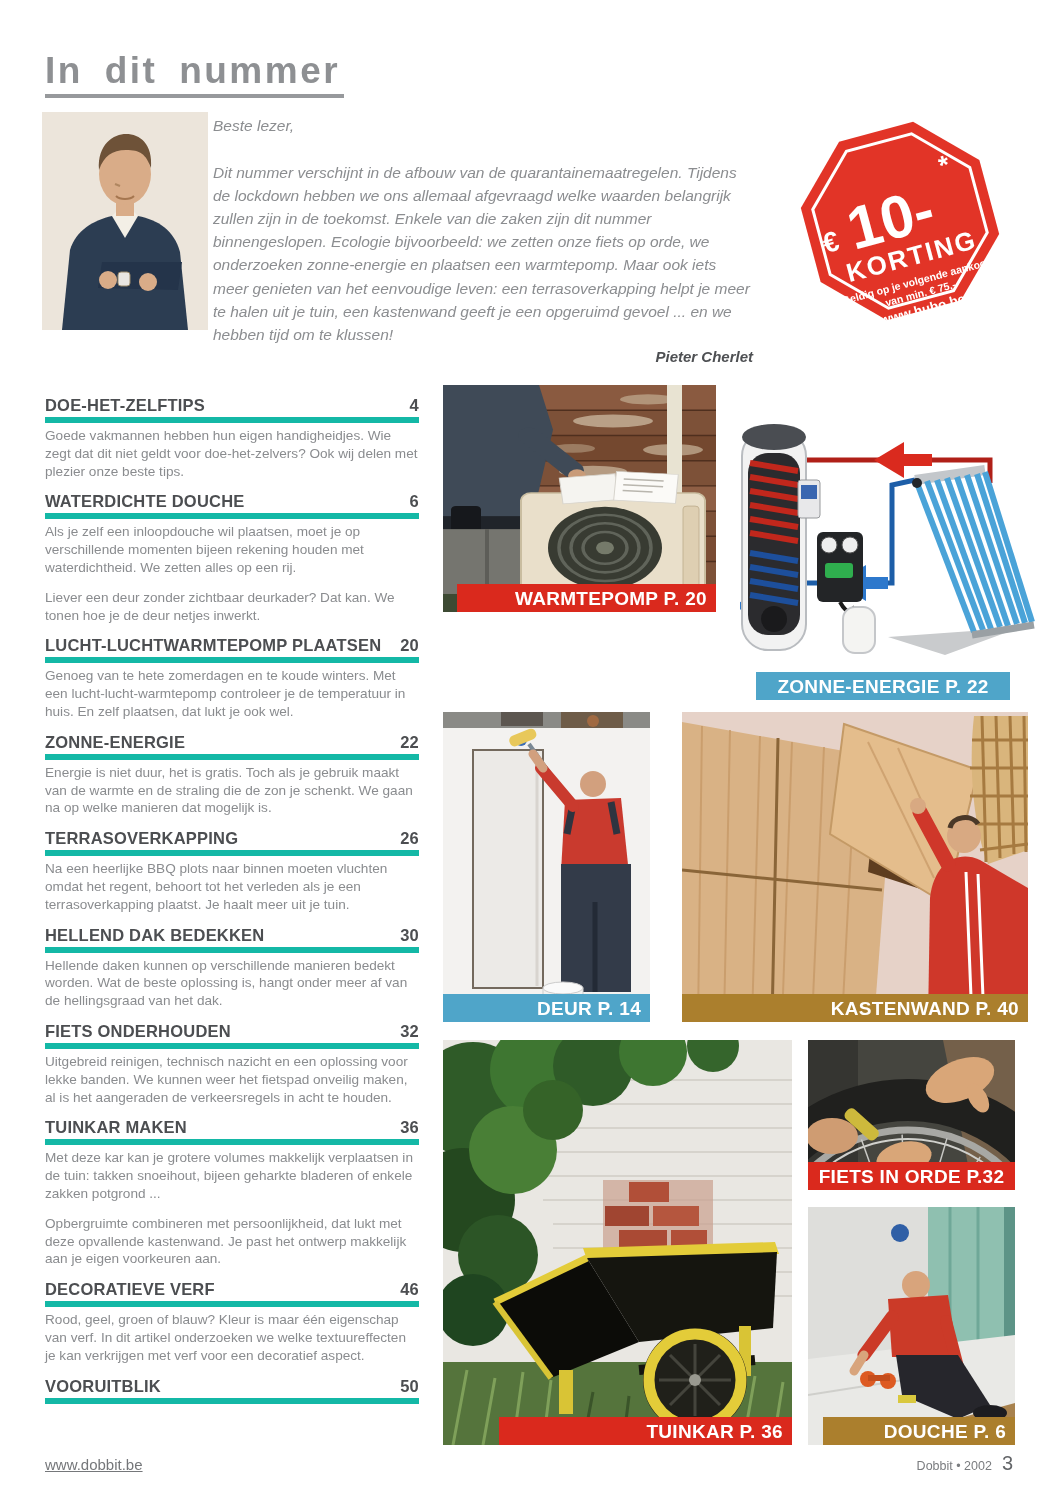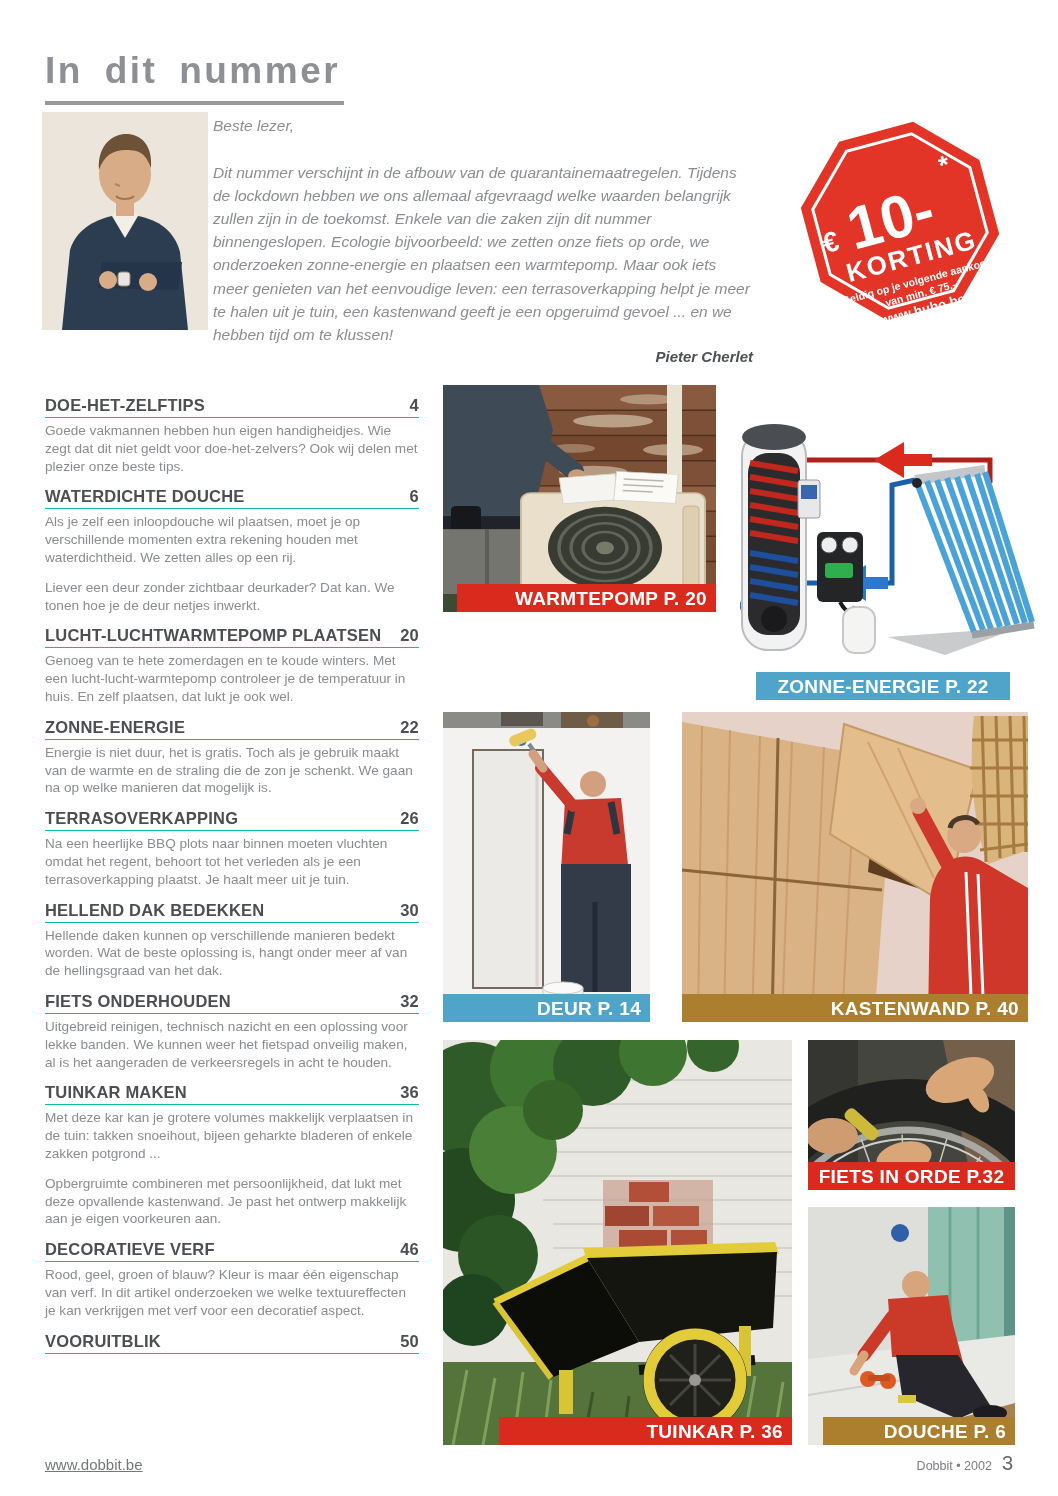--- a/index.html
+++ b/index.html
@@ -2,40 +2,40 @@
 <html><head>
 <meta charset="utf-8">
 <style>
   html,body{margin:0;padding:0;background:#9a9a9a;}
   .page{position:relative;width:1058px;height:1496px;background:#ffffff;margin:0 auto;
         font-family:"Liberation Sans",sans-serif;overflow:hidden;}
 
   
   .title{position:absolute;left:45px;top:50px;margin:0;font-size:37px;font-weight:bold;
          color:#8e9093;letter-spacing:2.5px;word-spacing:9px;border-bottom:4px solid #97999c;
-         padding:0 4px 9px 0;display:inline-block;}
+         padding:0 4px 2px 0;display:inline-block;}
 
   
   .portrait{position:absolute;left:42px;top:112px;width:166px;height:218px;}
   .intro{position:absolute;left:213px;top:114px;width:540px;color:#8b8d90;font-style:italic;
          font-size:15.5px;line-height:1.49;}
   .intro p{margin:0;}
   .intro .greeting{margin-bottom:24px;}
   .signature{margin-top:16px;text-align:right;font-weight:bold;font-style:italic;
              color:#4e5053;font-size:15px;}
 
   
   .badge{position:absolute;left:790px;top:106px;width:220px;height:232px;}
   .badge text{fill:#ffffff;font-family:"Liberation Sans",sans-serif;font-weight:bold;}
 
   
   .toc{position:absolute;left:45px;top:396px;width:374px;}
   .toc-entry{margin-bottom:12px;}
   .toc-head{display:flex;justify-content:space-between;align-items:baseline;
-            border-bottom:1px solid #14b8a6;padding-bottom:2px;}
+            border-bottom:6px solid #14b8a6;padding-bottom:2px;}
   .toc-title,.toc-page{font-weight:bold;font-size:16.5px;color:#4c4e51;letter-spacing:0.2px;}
   .toc-desc{margin:4px 0 0;font-size:13.6px;color:#8a8c8f;line-height:1.31;}
 
   
   .gallery{position:absolute;left:443px;top:385px;width:596px;}
   .g-row{display:flex;align-items:flex-start;}
   .fig{position:relative;overflow:hidden;flex:none;}
   .fig svg{display:block;width:100%;height:100%;}
   .row1{margin-bottom:12px;}
   .row2{margin-bottom:18px;gap:16px;}
@@ -123,21 +123,21 @@
           <span class="toc-title">DOE-HET-ZELFTIPS</span>
           <span class="toc-page">4</span>
         </div>
       <p class="toc-desc">Goede vakmannen hebben hun eigen handigheidjes. Wie zegt dat dit niet geldt voor doe-het-zelvers? Ook wij delen met plezier onze beste tips.</p>
     </div>
     <div class="toc-entry">
       <div class="toc-head">
           <span class="toc-title">WATERDICHTE DOUCHE</span>
           <span class="toc-page">6</span>
         </div>
-      <p class="toc-desc">Als je zelf een inloopdouche wil plaatsen, moet je op verschillende momenten extra rekening houden met waterdichtheid. We zetten alles op een rij.</p>
+      <p class="toc-desc">Als je zelf een inloopdouche wil plaatsen, moet je op verschillende momenten bijeen rekening houden met waterdichtheid. We zetten alles op een rij.</p>
     </div>
     <div class="toc-entry">
       <p class="toc-desc">Liever een deur zonder zichtbaar deurkader? Dat kan. We tonen hoe je de deur netjes inwerkt.</p>
     </div>
     <div class="toc-entry">
       <div class="toc-head">
           <span class="toc-title">LUCHT-LUCHTWARMTEPOMP PLAATSEN</span>
           <span class="toc-page">20</span>
         </div>
       <p class="toc-desc">Genoeg van te hete zomerdagen en te koude winters. Met een lucht-lucht-warmtepomp controleer je de temperatuur in huis. En zelf plaatsen, dat lukt je ook wel.</p>

